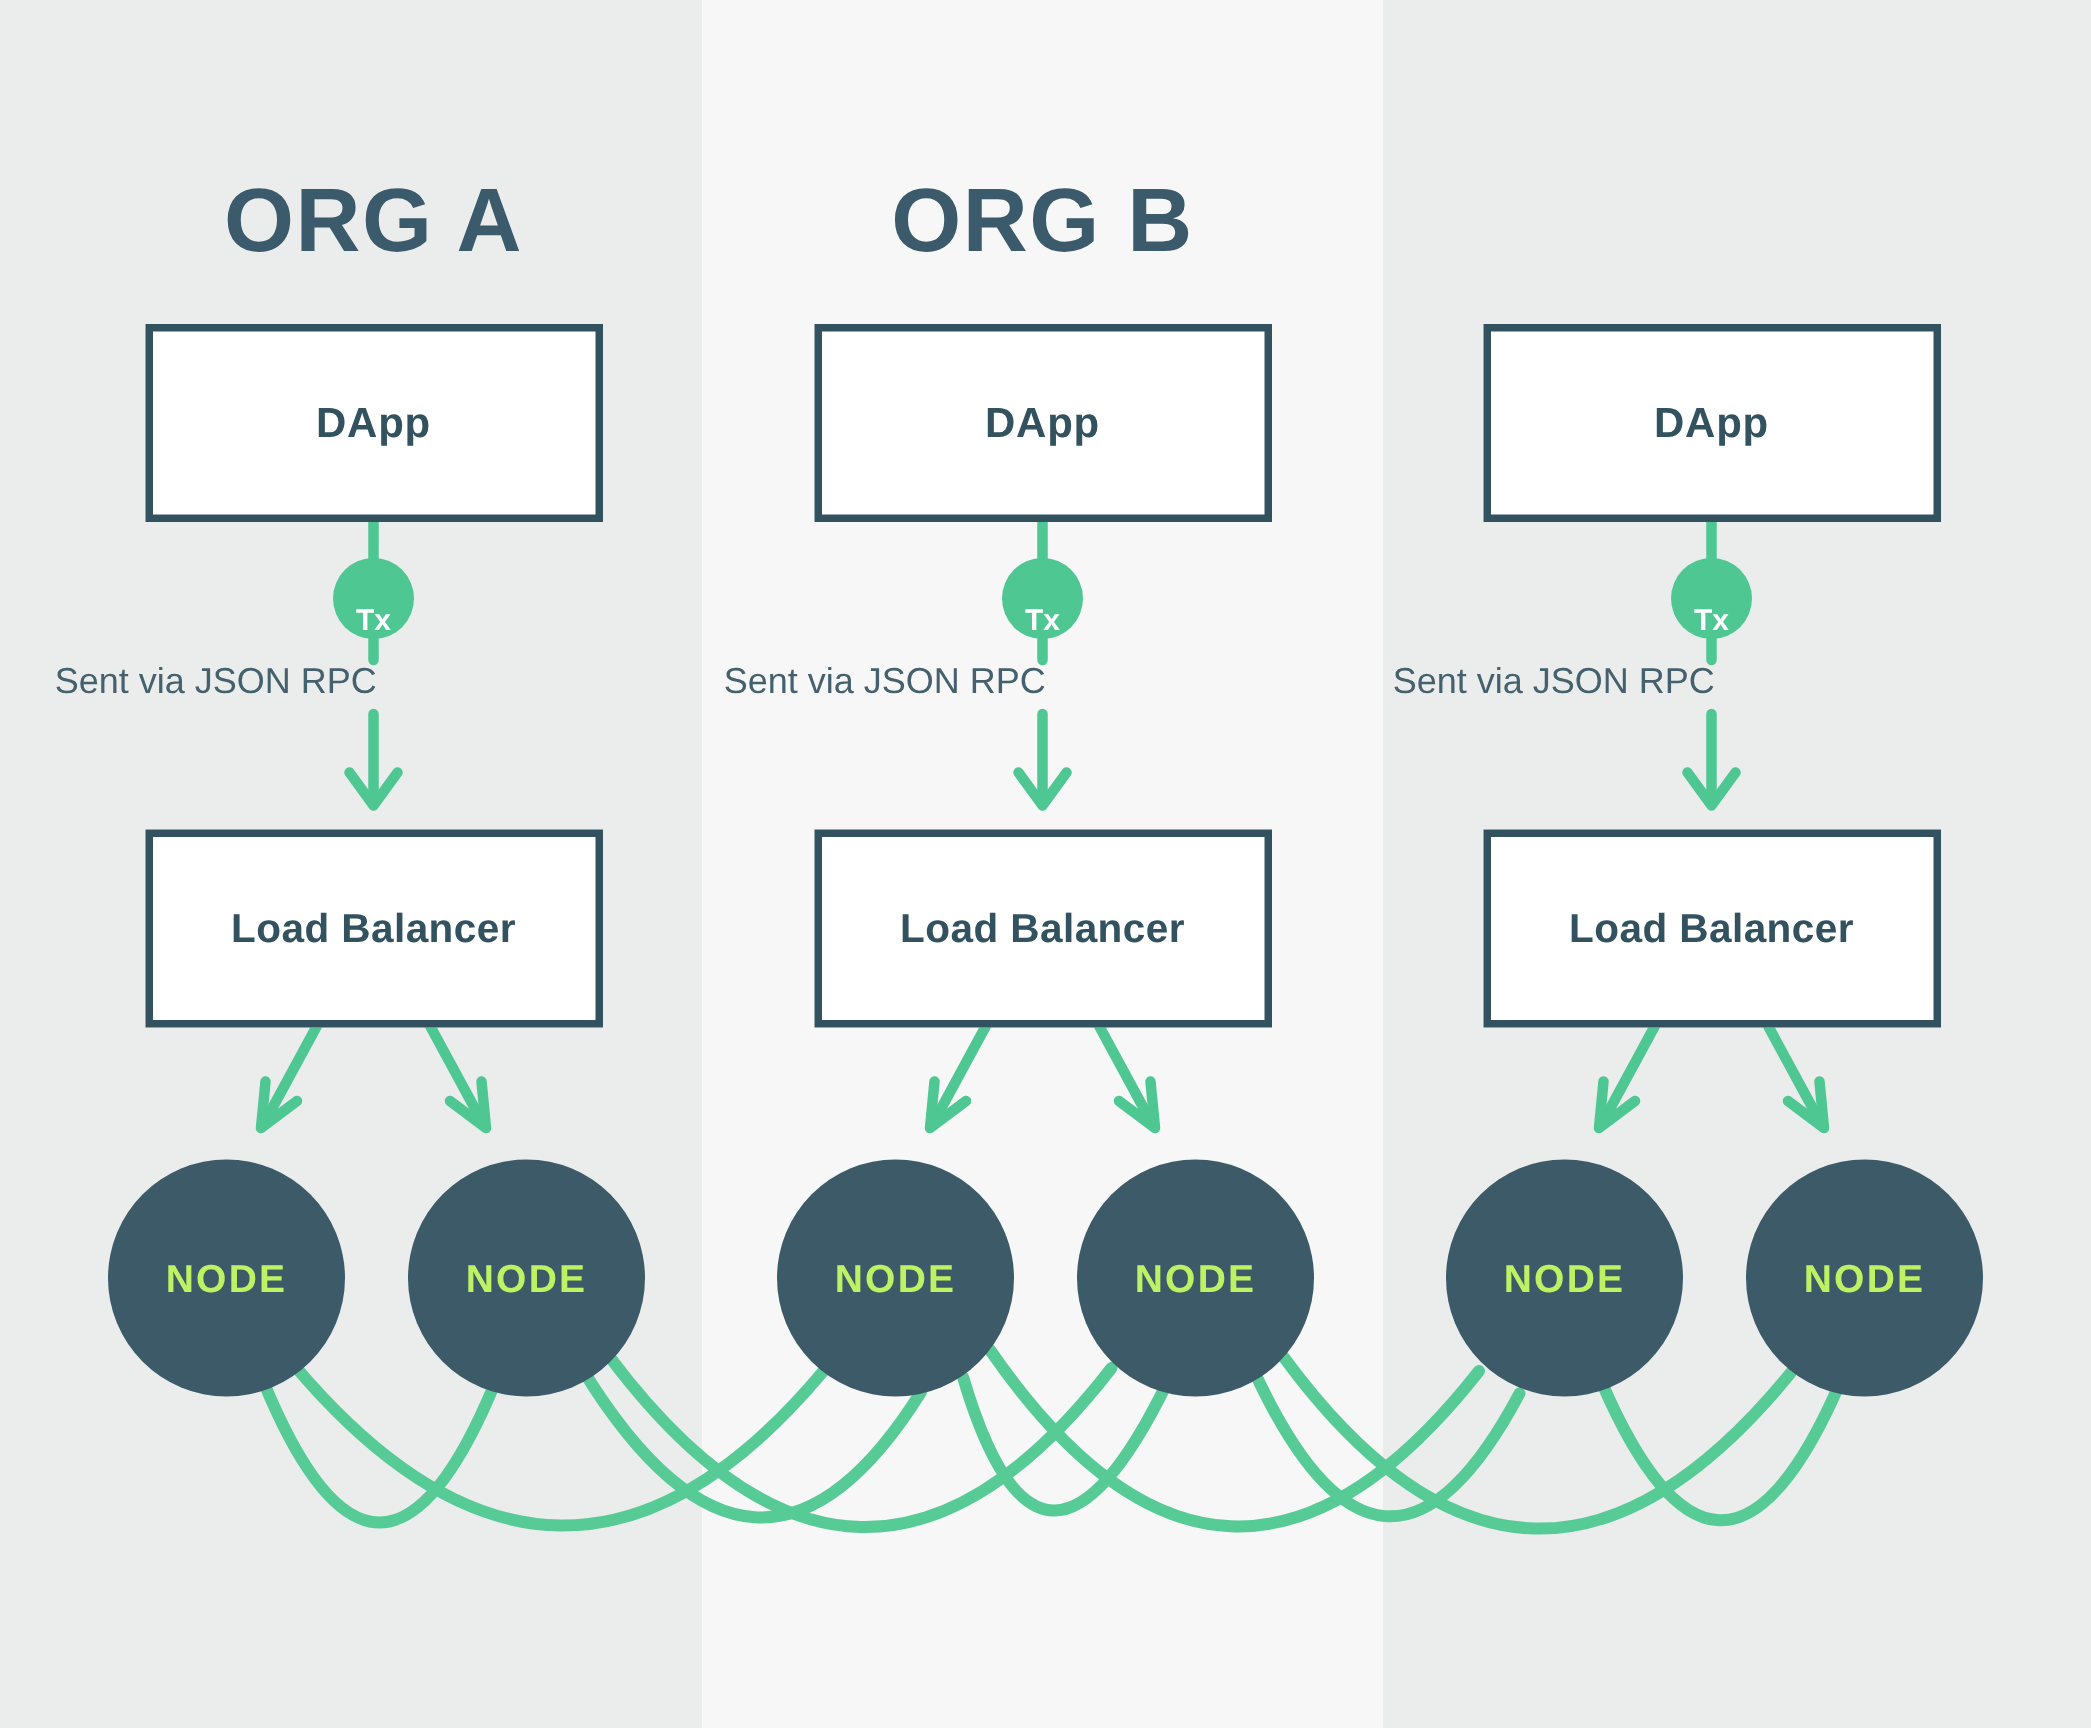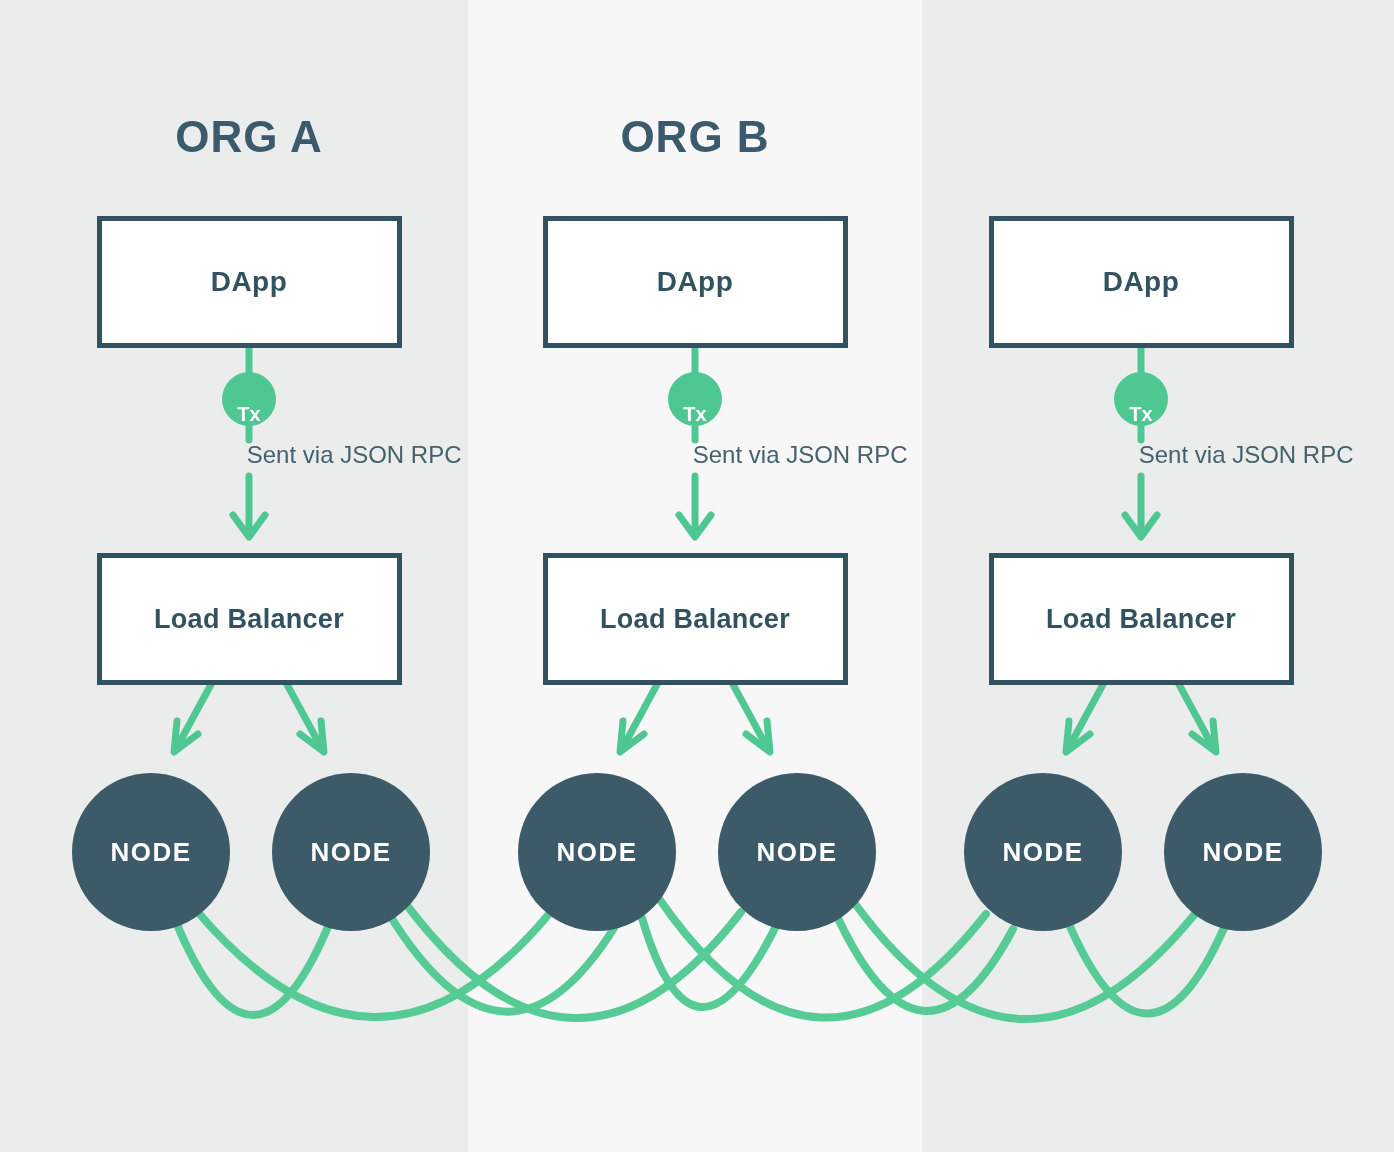--- a/index.html
+++ b/index.html
@@ -18,33 +18,33 @@
   .col-bg{position:absolute;top:0;height:1152px;}
   .col-bg.a{left:0;width:468px;background:var(--bg-a);}
   .col-bg.b{left:468px;width:454px;background:var(--bg-b);}
   .col-bg.c{left:922px;width:472px;background:var(--bg-a);}
   svg.lines{position:absolute;left:0;top:0;}
   svg.lines path{fill:none;stroke:var(--accent-green);stroke-width:7;stroke-linecap:round;stroke-linejoin:round;}
   svg.lines g.mesh path{stroke:var(--mesh-green);stroke-width:8;}
   .org{position:absolute;top:0;width:305px;height:1152px;}
   .org.a{left:96.5px;} .org.b{left:542.5px;} .org.c{left:988.5px;}
   .org-title{position:absolute;top:112px;left:0;width:100%;text-align:center;
-    font-size:44px;font-weight:bold;letter-spacing:1px;color:var(--dark-slate);}
+    font-size:60px;font-weight:bold;letter-spacing:1px;color:var(--dark-slate);}
   .box{position:absolute;left:0;width:305px;height:132px;background:#ffffff;
     border:5px solid var(--box-border);display:flex;align-items:center;justify-content:center;
     font-weight:bold;color:var(--box-border);}
   .box.dapp{top:216px;font-size:28px;letter-spacing:.5px;}
   .box.lb{top:553px;font-size:27px;letter-spacing:.3px;}
   .tx-badge{position:absolute;top:372px;left:125.5px;width:54px;height:54px;border-radius:50%;
     background:var(--accent-green);color:#ffffff;font-size:20px;font-weight:bold;
     display:flex;align-items:flex-end;justify-content:center;}
-  .rpc-note{position:absolute;top:441px;left:-60px;width:425px;text-align:right;
+  .rpc-note{position:absolute;top:441px;left:-60px;width:425px;text-align:left;
     font-size:24px;color:var(--label-color);}
   .node{position:absolute;top:773px;width:158px;height:158px;border-radius:50%;
-    background:var(--node-fill);color:#ffffff;font-size:26px;font-weight:bold;letter-spacing:1.5px;
+    background:var(--node-fill);color:#bef264;font-size:26px;font-weight:bold;letter-spacing:1.5px;
     display:flex;align-items:center;justify-content:center;}
   .node.n1{left:-24.5px;} .node.n2{left:175.5px;}
 </style>
 </head>
 <body>
 
 <div class="canvas">
 
   <div class="col-bg a"></div>
   <div class="col-bg b"></div>

